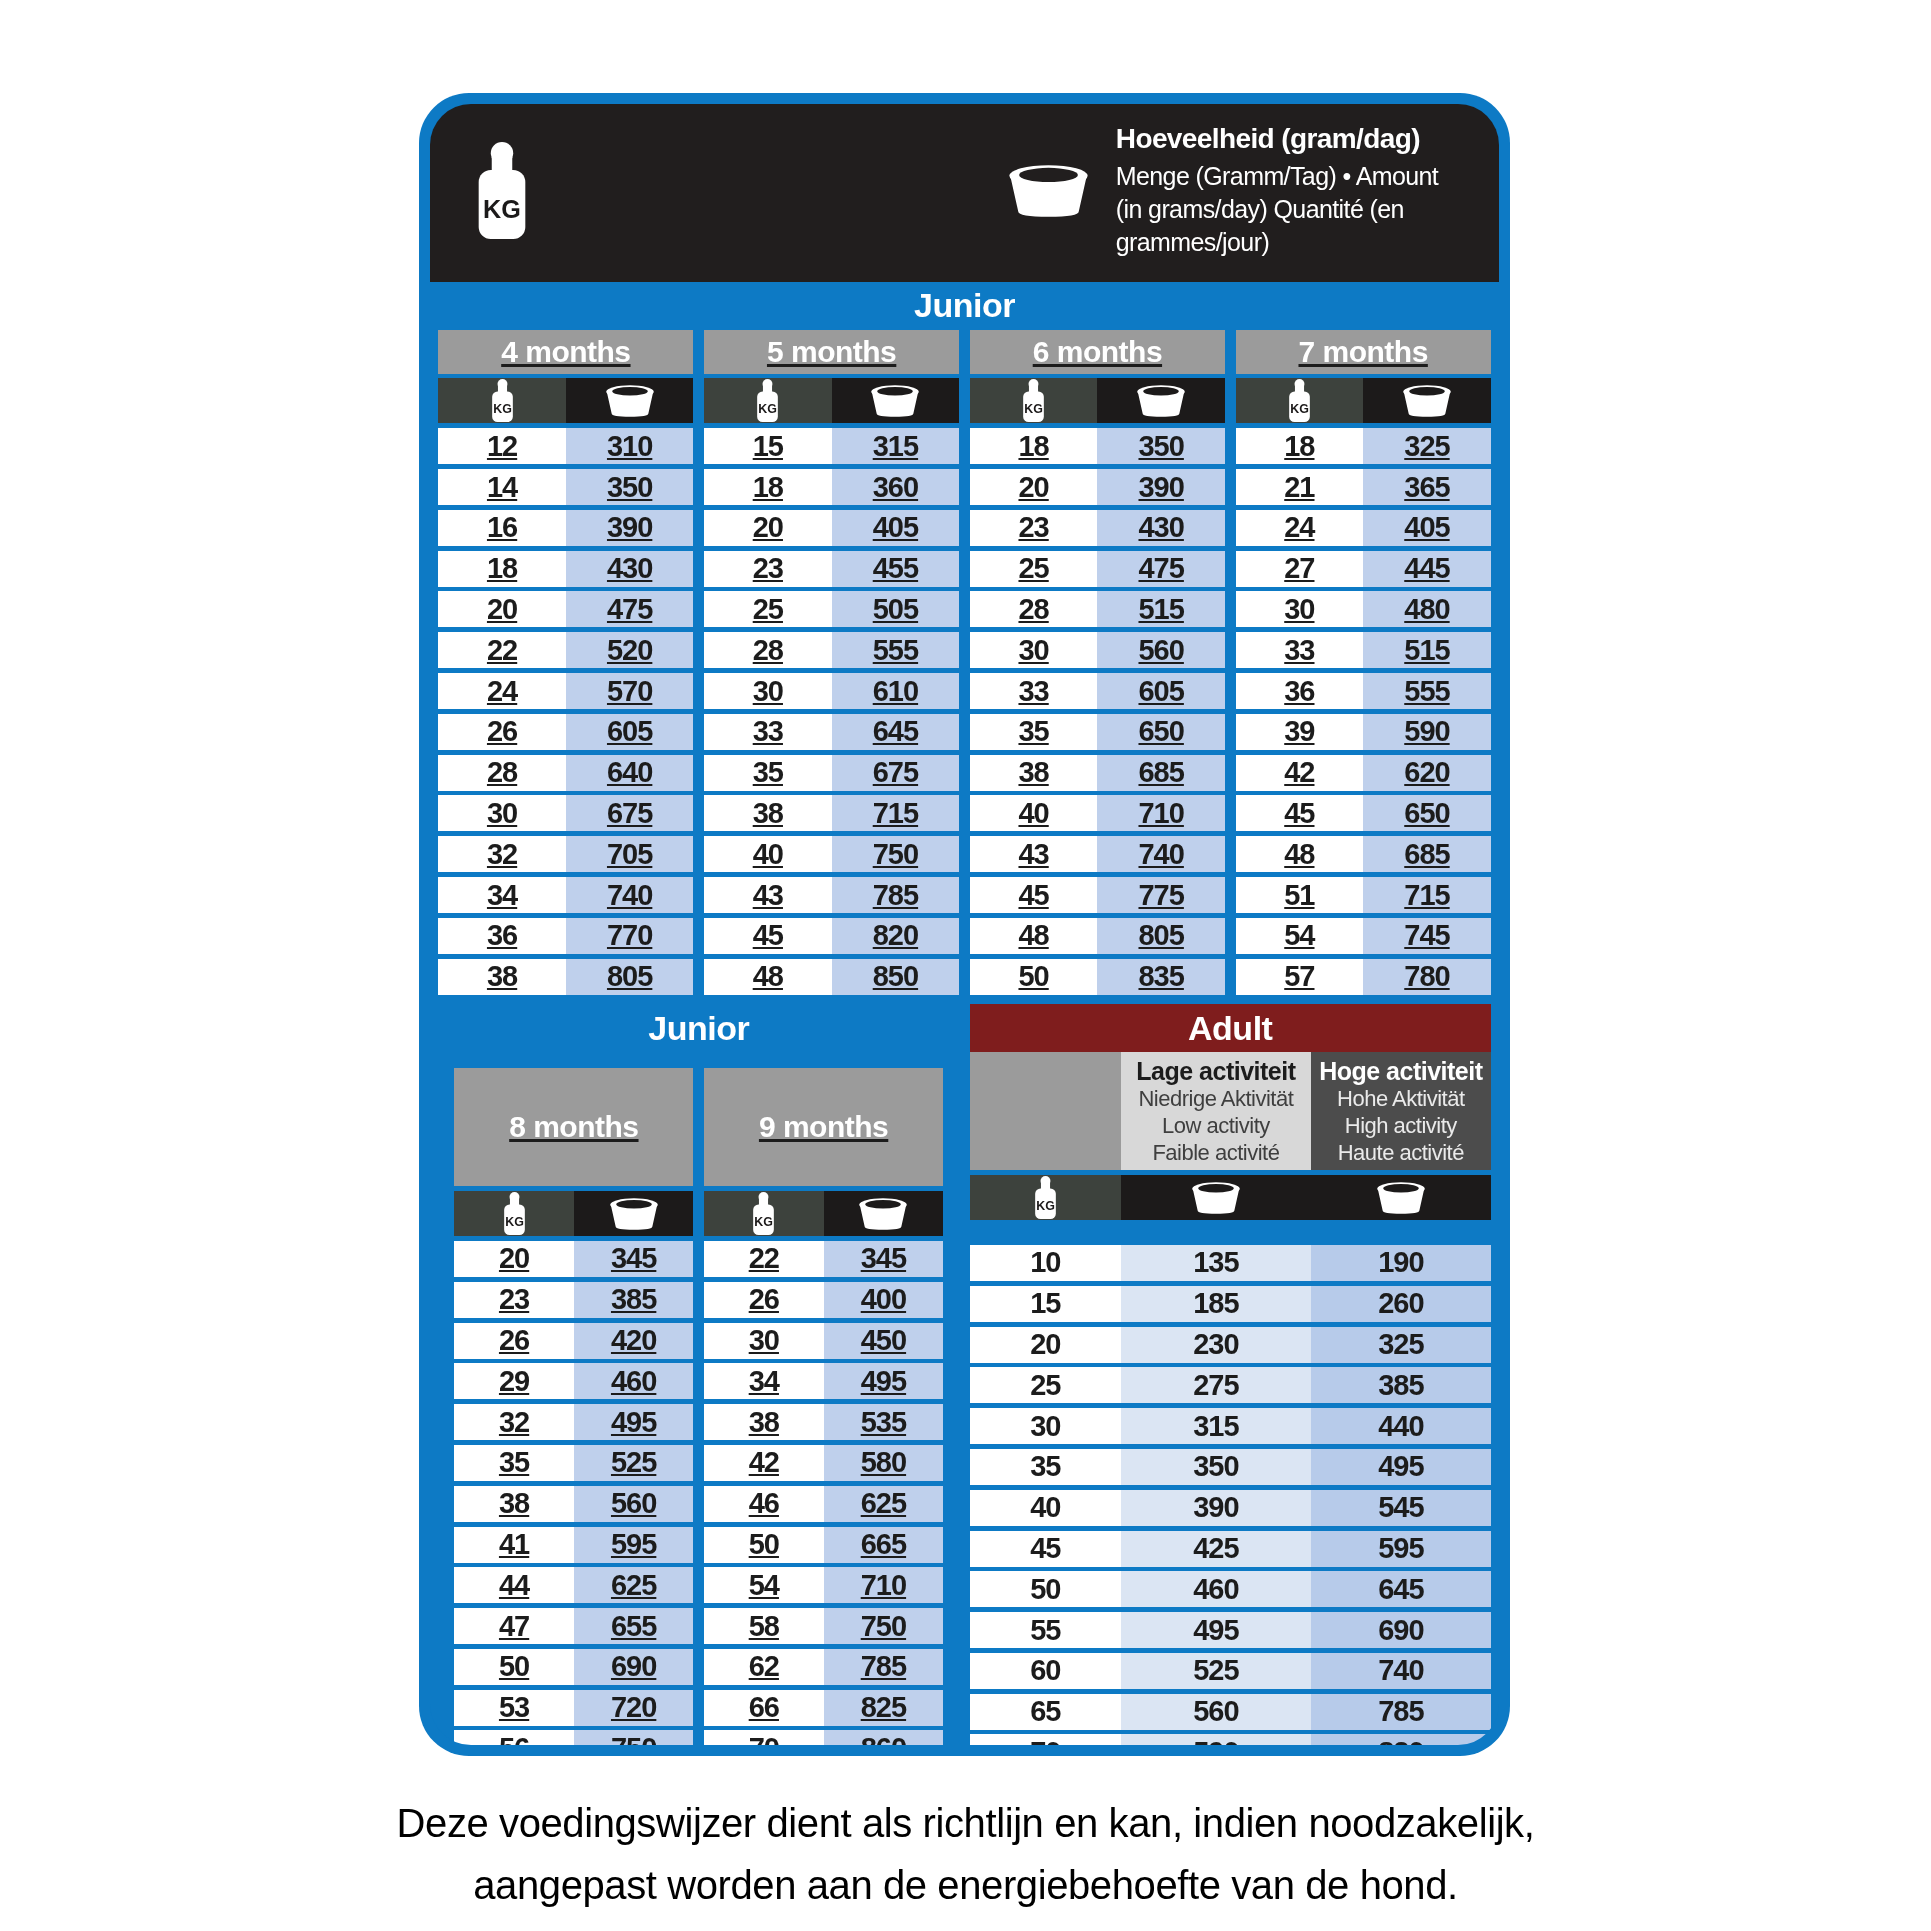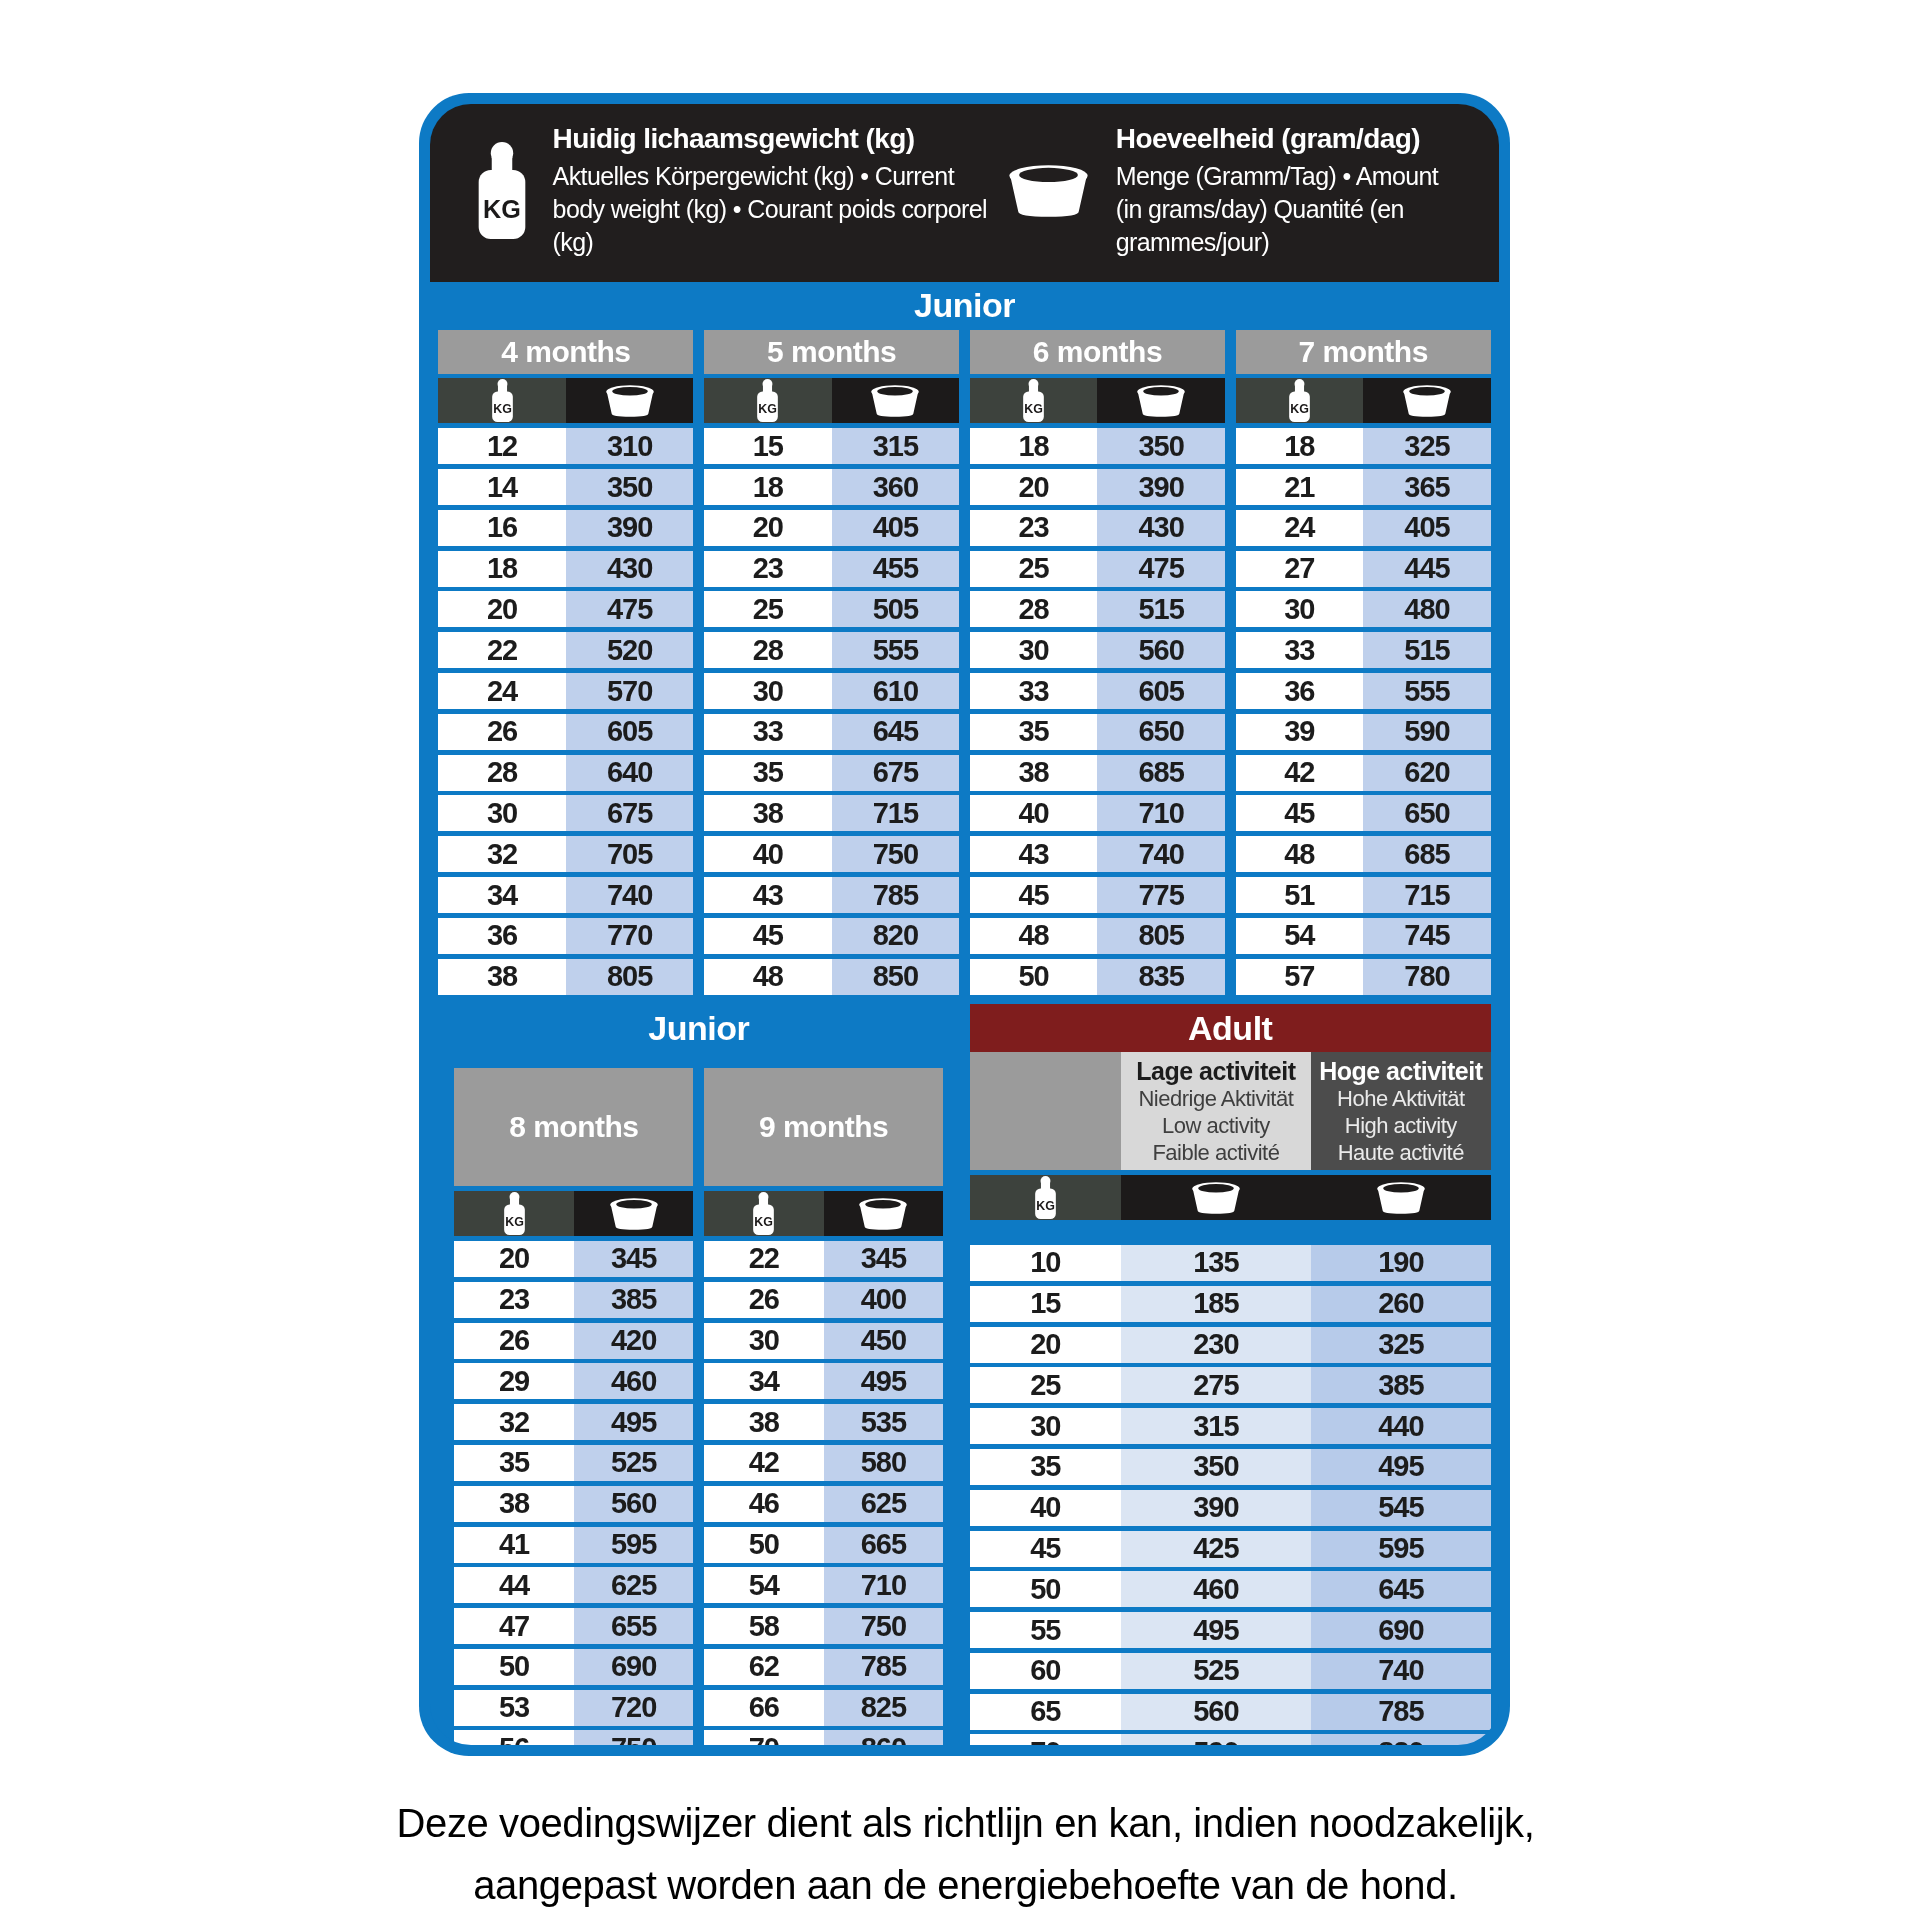--- a/index.html
+++ b/index.html
@@ -29,21 +29,21 @@
   .hdr-group.weight .hdr-text{max-width:502px;}
   .hdr-group.amount .hdr-text{max-width:526px;}
   .hdr-icon{display:flex;align-items:center;justify-content:center;}
   
   .banner{
     height:48px;display:flex;align-items:center;justify-content:center;
     color:#fff;font-weight:bold;font-size:34px;letter-spacing:-0.5px;flex:0 0 auto;
   }
   .banner.black{background:#7f1d1d;}
   
-  .cols{display:flex;gap:10.6px;padding:0 8.7px;flex:0 0 auto;}
+  .cols{display:flex;gap:10.6px;padding:0 8.7px;flex:0 0 auto;text-decoration:underline;}
   .cols.inner{padding:16px;}
   .month-col{flex:1;min-width:0;display:flex;flex-direction:column;}
   .month-head{
     background:#9b9b9b;color:#fff;font-weight:bold;font-size:30px;letter-spacing:-0.5px;
     display:flex;align-items:center;justify-content:center;height:44px;flex:0 0 auto;
   }
   .tall .month-head{height:118px;}
   .icon-row{display:flex;margin-top:4.8px;height:45px;flex:0 0 auto;}
   .icon-cell{display:flex;align-items:center;justify-content:center;}
   .icon-cell.kg-cell{width:50%;background:#3d423d;}
@@ -95,24 +95,20 @@
     <div class="top-header">
       <div class="hdr-group weight">
         <span class="hdr-icon">
             <svg width="56" height="97" viewBox="0 0 60 104">
               <circle cx="30" cy="12" r="12" fill="#fff"></circle>
               <rect x="19" y="16" width="22" height="20" fill="#fff"></rect>
               <rect x="5" y="30" width="50" height="74" rx="13" fill="#fff"></rect>
               <text x="30" y="81" text-anchor="middle" font-family="Liberation Sans, sans-serif" font-size="27" font-weight="bold" fill="#1c1a1a">KG</text>
             </svg>
           </span>
-        <div class="hdr-text">
-          <div class="hdr-title">Huidig lichaamsgewicht (kg)</div>
-          <div class="hdr-sub">Aktuelles Körpergewicht (kg) • Current body weight (kg) • Courant poids corporel (kg)</div>
-        </div>
       </div>
       <div class="hdr-group amount">
         <span class="hdr-icon">
             <svg width="89" height="56" viewBox="0 0 100 62">
               <path d="M7,14 L93,14 L84,54 Q84,60 50,60 Q16,60 16,54 Z" fill="#fff"></path>
               <ellipse cx="50" cy="14" rx="44" ry="12" fill="#fff"></ellipse>
               <ellipse cx="50" cy="13" rx="33" ry="8" fill="#211e1e"></ellipse>
             </svg>
           </span>
         <div class="hdr-text">

